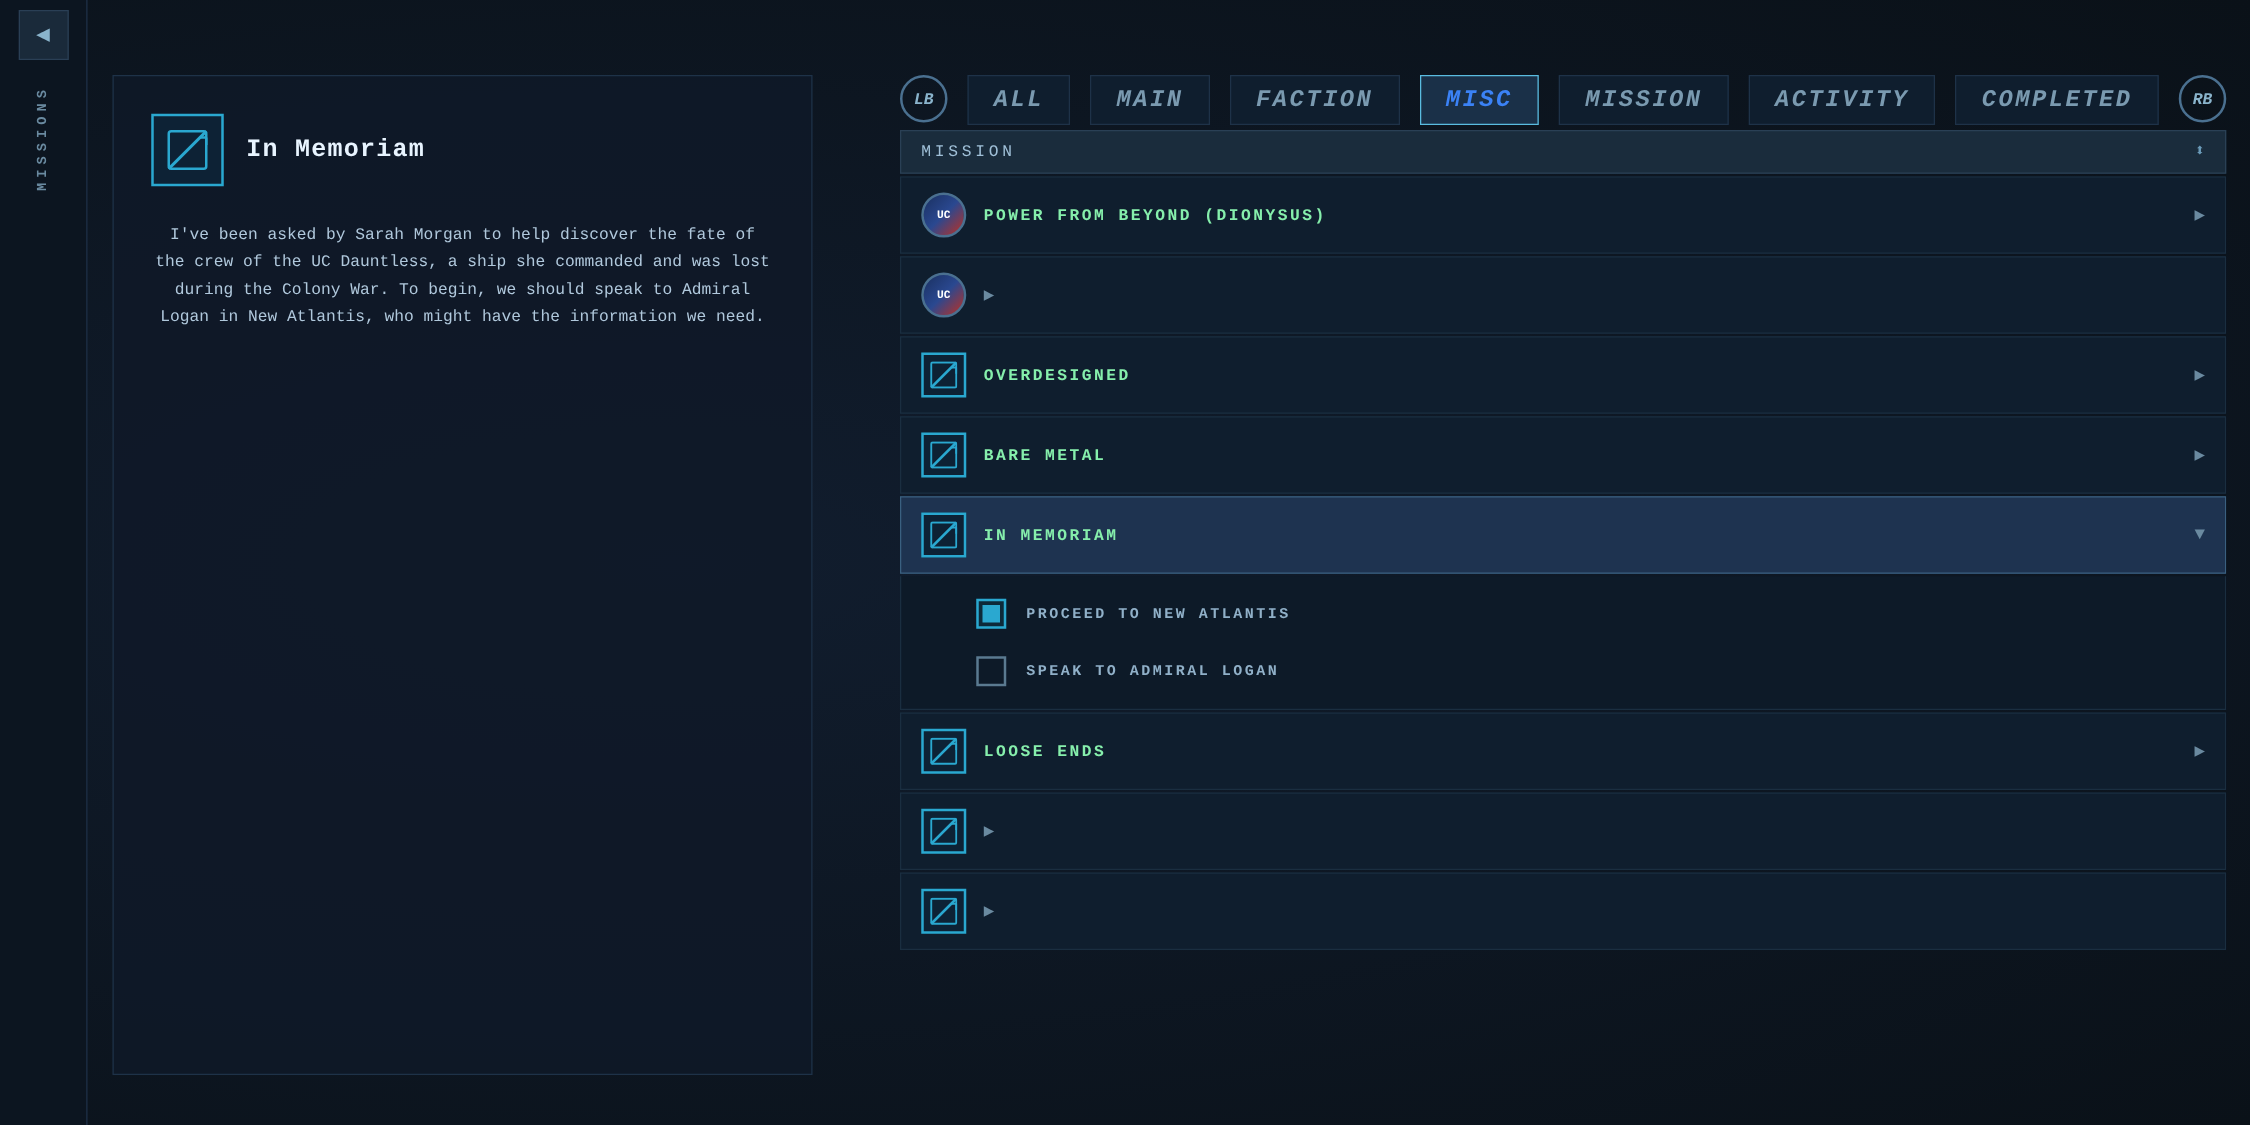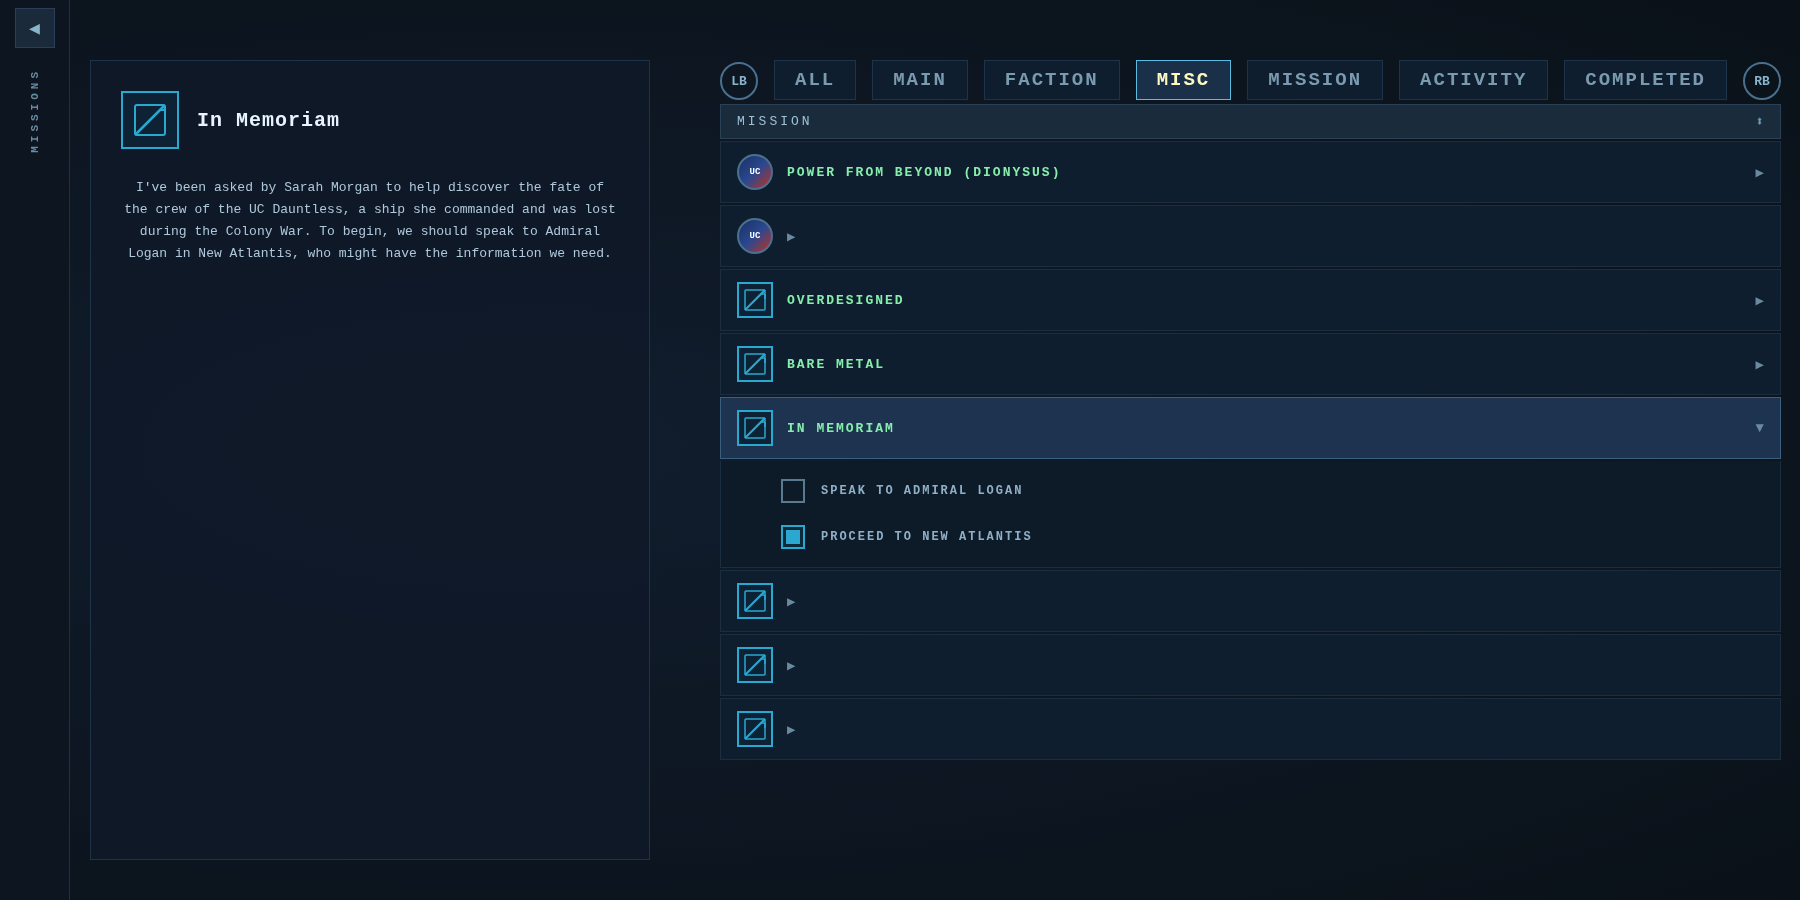--- a/index.html
+++ b/index.html
@@ -119,23 +119,24 @@
     .mission-list-panel {
       flex: 1;
       display: flex;
       flex-direction: column;
       gap: 0;
     }
 
     
     .tab-bar {
       display: flex;
-      align-items: flex-end;
+      align-items: flex-start;
       gap: 16px;
       margin-bottom: 4px;
+      font-style: italic;
     }
 
     .tab-btn-circle {
       width: 38px;
       height: 38px;
       border-radius: 50%;
       background: transparent;
       border: 2px solid #4a7090;
       display: flex;
       align-items: center;
@@ -155,21 +156,21 @@
       letter-spacing: 2px;
       text-transform: uppercase;
       cursor: pointer;
       font-family: 'Courier New', Courier, monospace;
       font-weight: bold;
     }
 
     .tab.active {
       background: #1a3048;
       border-color: #5abce0;
-      color: #fef9c3;
+      color: #3b82f6;
     }
 
     
     .sort-header {
       background: #1a2c3c;
       border: 1px solid #2a4055;
       padding: 8px 16px;
       display: flex;
       align-items: center;
       justify-content: space-between;
@@ -443,42 +444,43 @@
               <line x1="21" y1="5" x2="21" y2="10" stroke="#2aa8d0" stroke-width="1.5"></line>
             </svg>
           </div>
         </div>
         <span class="mission-item-name">IN MEMORIAM</span>
         <span class="arrow-down">▼</span>
       </div>
 
       <div class="subtask-container">
         <div class="subtask-item">
+          <div class="checkbox checked">
+            <div class="checkbox-inner"></div>
+          </div>
+          <span class="subtask-name">PROCEED TO NEW ATLANTIS</span>
+        </div>
+        <div class="subtask-item">
           <div class="checkbox"></div>
           <span class="subtask-name">SPEAK TO ADMIRAL LOGAN</span>
-        </div>
-        <div class="subtask-item">
-          <div class="checkbox checked">
-            <div class="checkbox-inner"></div>
-          </div>
-          <span class="subtask-name">PROCEED TO NEW ATLANTIS</span>
         </div>
       </div>
 
       <div class="mission-item">
         <div class="mission-item-icon">
           <div class="misc-icon">
             <svg viewBox="0 0 22 22" fill="none" xmlns="http://www.w3.org/2000/svg">
               <rect x="1" y="1" width="20" height="20" rx="1" stroke="#2aa8d0" stroke-width="1.5" fill="none"></rect>
               <line x1="1" y1="21" x2="21" y2="1" stroke="#2aa8d0" stroke-width="2"></line>
               <line x1="17" y1="5" x2="21" y2="5" stroke="#2aa8d0" stroke-width="1.5"></line>
               <line x1="21" y1="5" x2="21" y2="10" stroke="#2aa8d0" stroke-width="1.5"></line>
             </svg>
           </div>
         </div>
+        <span class="mission-item-name">LOOSE ENDS</span>
         <span class="arrow-right">▶</span>
       </div>
 
       <div class="mission-item">
         <div class="mission-item-icon">
           <div class="misc-icon">
             <svg viewBox="0 0 22 22" fill="none" xmlns="http://www.w3.org/2000/svg">
               <rect x="1" y="1" width="20" height="20" rx="1" stroke="#2aa8d0" stroke-width="1.5" fill="none"></rect>
               <line x1="1" y1="21" x2="21" y2="1" stroke="#2aa8d0" stroke-width="2"></line>
               <line x1="17" y1="5" x2="21" y2="5" stroke="#2aa8d0" stroke-width="1.5"></line>

